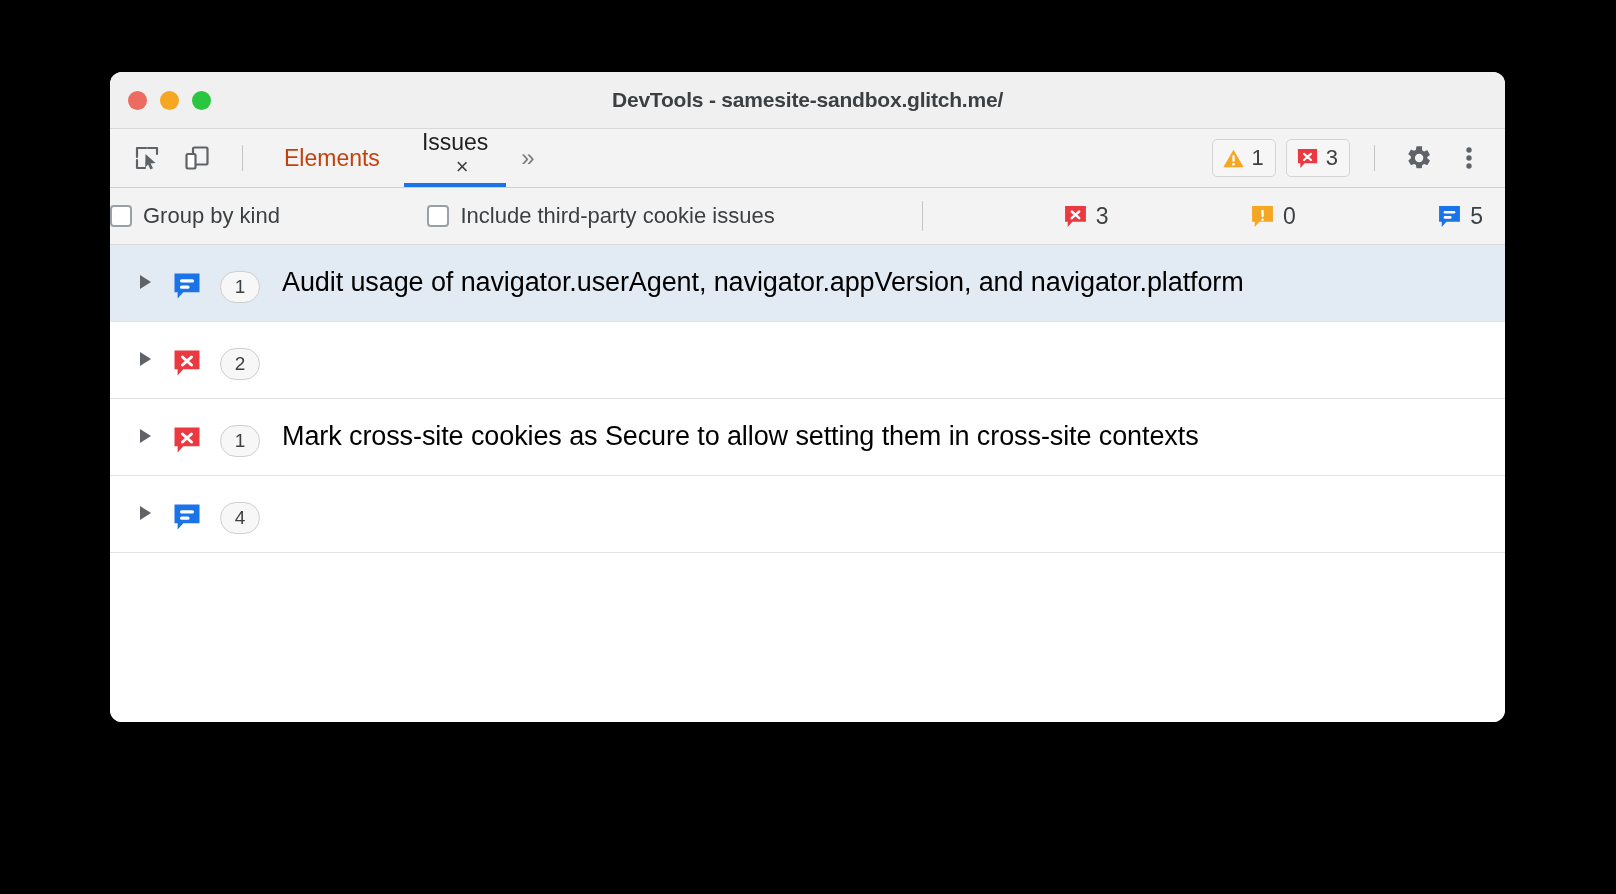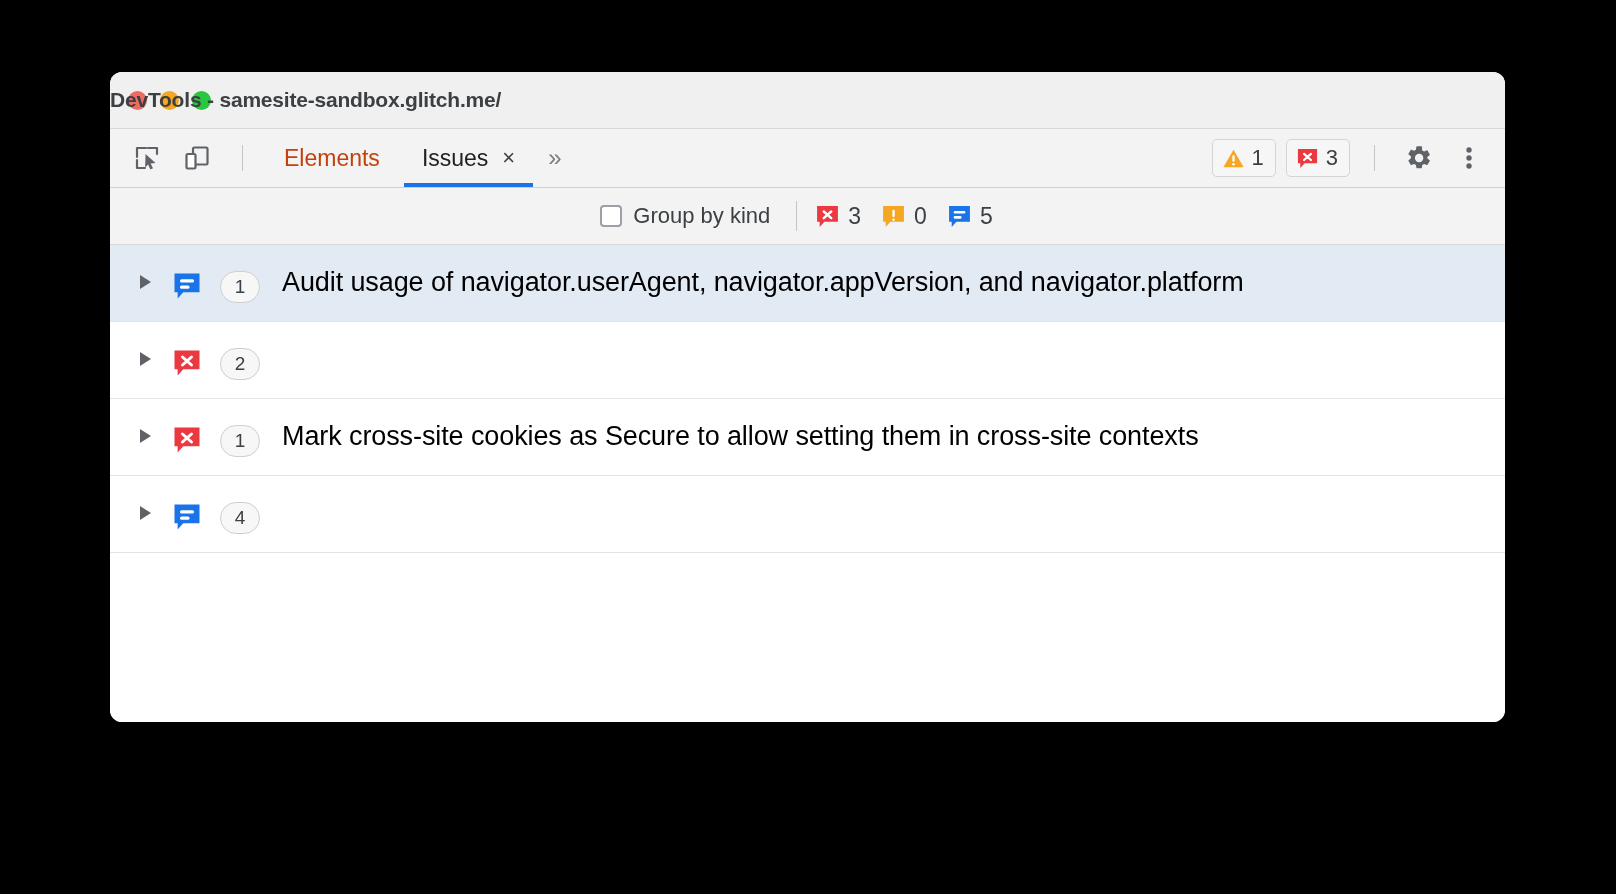--- a/index.html
+++ b/index.html
@@ -55,20 +55,21 @@
     height: 19px;
     border-radius: 50%;
   }
   .light.red    { background: #ed6b60; }
   .light.yellow { background: #f5a623; }
   .light.green  { background: #29c73f; }
   .win-title {
     position: absolute;
     left: 0;
     right: 0;
+    text-align: center;
     font-size: 21px;
     font-weight: bold;
     color: #3c4043;
     letter-spacing: -0.2px;
     pointer-events: none;
   }
 
   
   .tabbar {
     height: 58px;
@@ -108,20 +109,21 @@
     display: flex;
     align-items: center;
     padding: 0 21px;
     font-size: 23px;
     color: #c2410c;
     position: relative;
     white-space: nowrap;
   }
   .tab.active {
     color: #202124;
+    flex-direction: column;
   }
   .tab.active::after {
     content: "";
     position: absolute;
     left: 3px;
     right: 3px;
     bottom: 0;
     height: 4px;
     background: #1a73e8;
   }
@@ -164,21 +166,21 @@
   }
 
   
   .filterbar {
     height: 56px;
     min-height: 56px;
     background: #f3f3f3;
     border-bottom: 1px solid #d8d8d8;
     display: flex;
     align-items: center;
-    justify-content: center;
+    justify-content: space-between;
     padding-right: 22px;
     gap: 0;
   }
   .cb-item {
     display: flex;
     align-items: center;
     gap: 11px;
     margin-right: 26px;
   }
   .cbox {
@@ -347,20 +349,24 @@
           </svg>
         </div>
       </div>
     </div>
 
     <div class="filterbar">
       <div class="cb-item">
         <div class="cbox"></div>
         <span class="cb-label">Group by kind</span>
       </div>
+      <div class="cb-item">
+        <div class="cbox"></div>
+        <span class="cb-label">Include third-party cookie issues</span>
+      </div>
       <div class="fsep"></div>
       <div class="stat">
         <svg width="25" height="25" viewBox="0 0 24 24">
           <path d="M2 2 H22 V17 H9 L4.5 22 V17 H2 Z" fill="#eb3941"></path>
           <path d="M8.4 7.2 L15.6 13.6 M15.6 7.2 L8.4 13.6" stroke="#ffffff" stroke-width="2.3" stroke-linecap="round"></path>
         </svg>
         <span>3</span>
       </div>
       <div class="stat">
         <svg width="25" height="25" viewBox="0 0 24 24">

